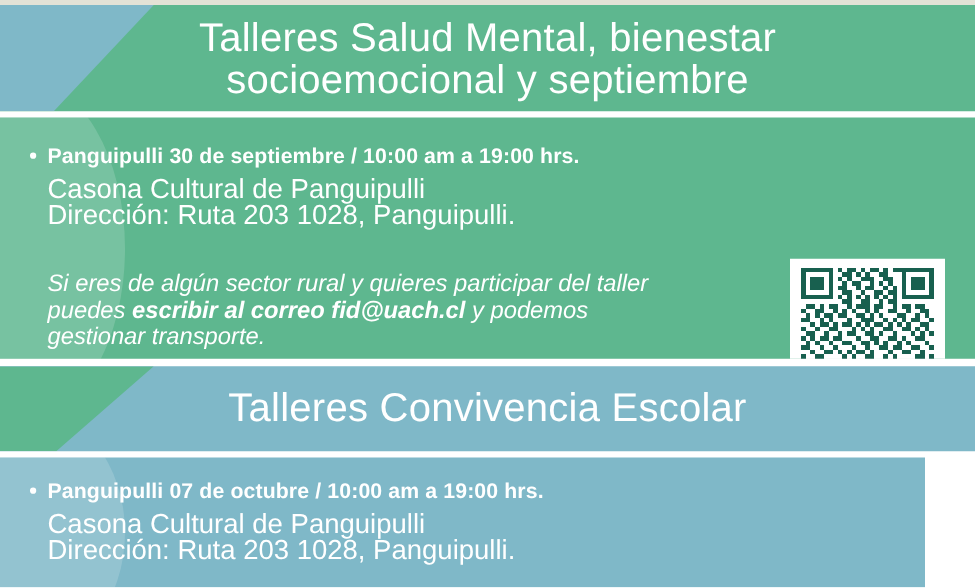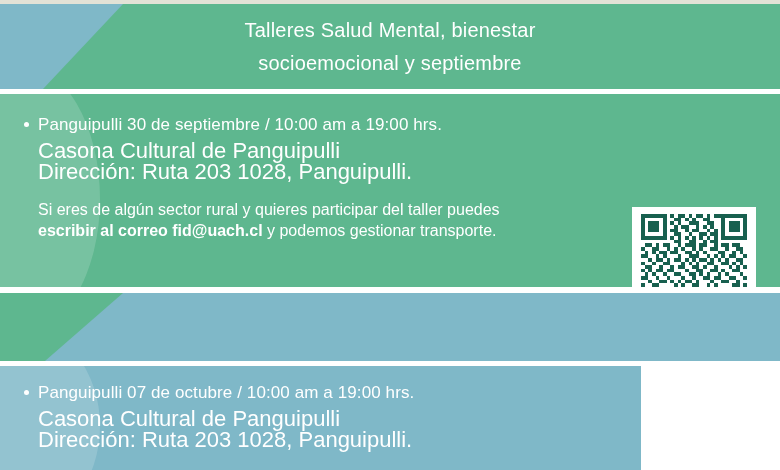--- a/index.html
+++ b/index.html
@@ -40,21 +40,21 @@
     position: absolute;
     left: 0; top: 0;
     width: 100%; height: 100%;
   }
   .banner .btitle {
     position: absolute;
     left: 0;
     width: 100%;
     text-align: center;
     color: #ffffff;
-    font-size: 20px;
+    font-size: 32px;
     line-height: 33px;
     letter-spacing: .2px;
     font-weight: 400;
   }
 
   
   #banner-1 {
     left: 0; top: 4px;
     width: 780px; height: 85px;
     background: #5eb78f;
@@ -78,21 +78,21 @@
     position: absolute;
     overflow: hidden;
   }
   #section-1 {
     left: 0; top: 94px;
     width: 780px; height: 193px;
     background: #5eb78f;
   }
   #section-2 {
     left: 0; top: 366px;
-    width: 641px; height: 104px;
+    width: 740px; height: 104px;
     background: #7fb8c8;
   }
   .blob {
     position: absolute;
     left: -60px;
     width: 160px;
     border-radius: 50%;
     opacity: .16;
     background: #ffffff;
   }
@@ -105,45 +105,46 @@
     left: 24px;
     color: #ffffff;
   }
   #section-1 .textblock { top: 20px; }
   #section-2 .textblock { top: 16px; }
 
   .bullet-row {
     position: relative;
     padding-left: 14px;
     font-size: 17px;
-    font-weight: normal;
+    font-weight: bold;
     line-height: 22px;
     letter-spacing: .1px;
     margin-bottom: 4px;
   }
   .bullet-row .dot {
     position: absolute;
     left: 0; top: 8px;
     width: 5px; height: 5px;
     border-radius: 50%;
     background: #ffffff;
   }
   .venue {
     padding-left: 14px;
     font-size: 22px;
     line-height: 21px;
     font-weight: 400;
   }
   .note {
     padding-left: 14px;
-    font-size: 16px;
+    font-size: 19px;
     line-height: 21px;
     font-weight: 400;
-    margin-top: 17px;
+    margin-top: 35px;
     max-width: 495px;
+    font-style: italic;
   }
   .note b { font-weight: bold; }
 
   
   .qrbox {
     position: absolute;
     background: #ffffff;
     box-sizing: border-box;
   }
   #qr-1 { left: 632px; top: 113px; width: 124px; height: 120px; padding: 7px; }
@@ -460,20 +461,21 @@
         </g>
       </svg>
     </div>
 
   </div>
 
   <div class="banner" id="banner-2">
     <svg class="diag" viewBox="0 0 780 68" preserveAspectRatio="none">
       <polygon points="0,0 123,0 45,68 0,68" fill="#5eb78f"></polygon>
     </svg>
+    <div class="btitle">Talleres Convivencia Escolar</div>
   </div>
 
   <div class="section" id="section-2">
     <div class="blob"></div>
 
     <div class="textblock">
       <div class="bullet-row">
         <span class="dot"></span>
         <span>Panguipulli 07 de octubre / 10:00 am a 19:00 hrs.</span>
       </div>

